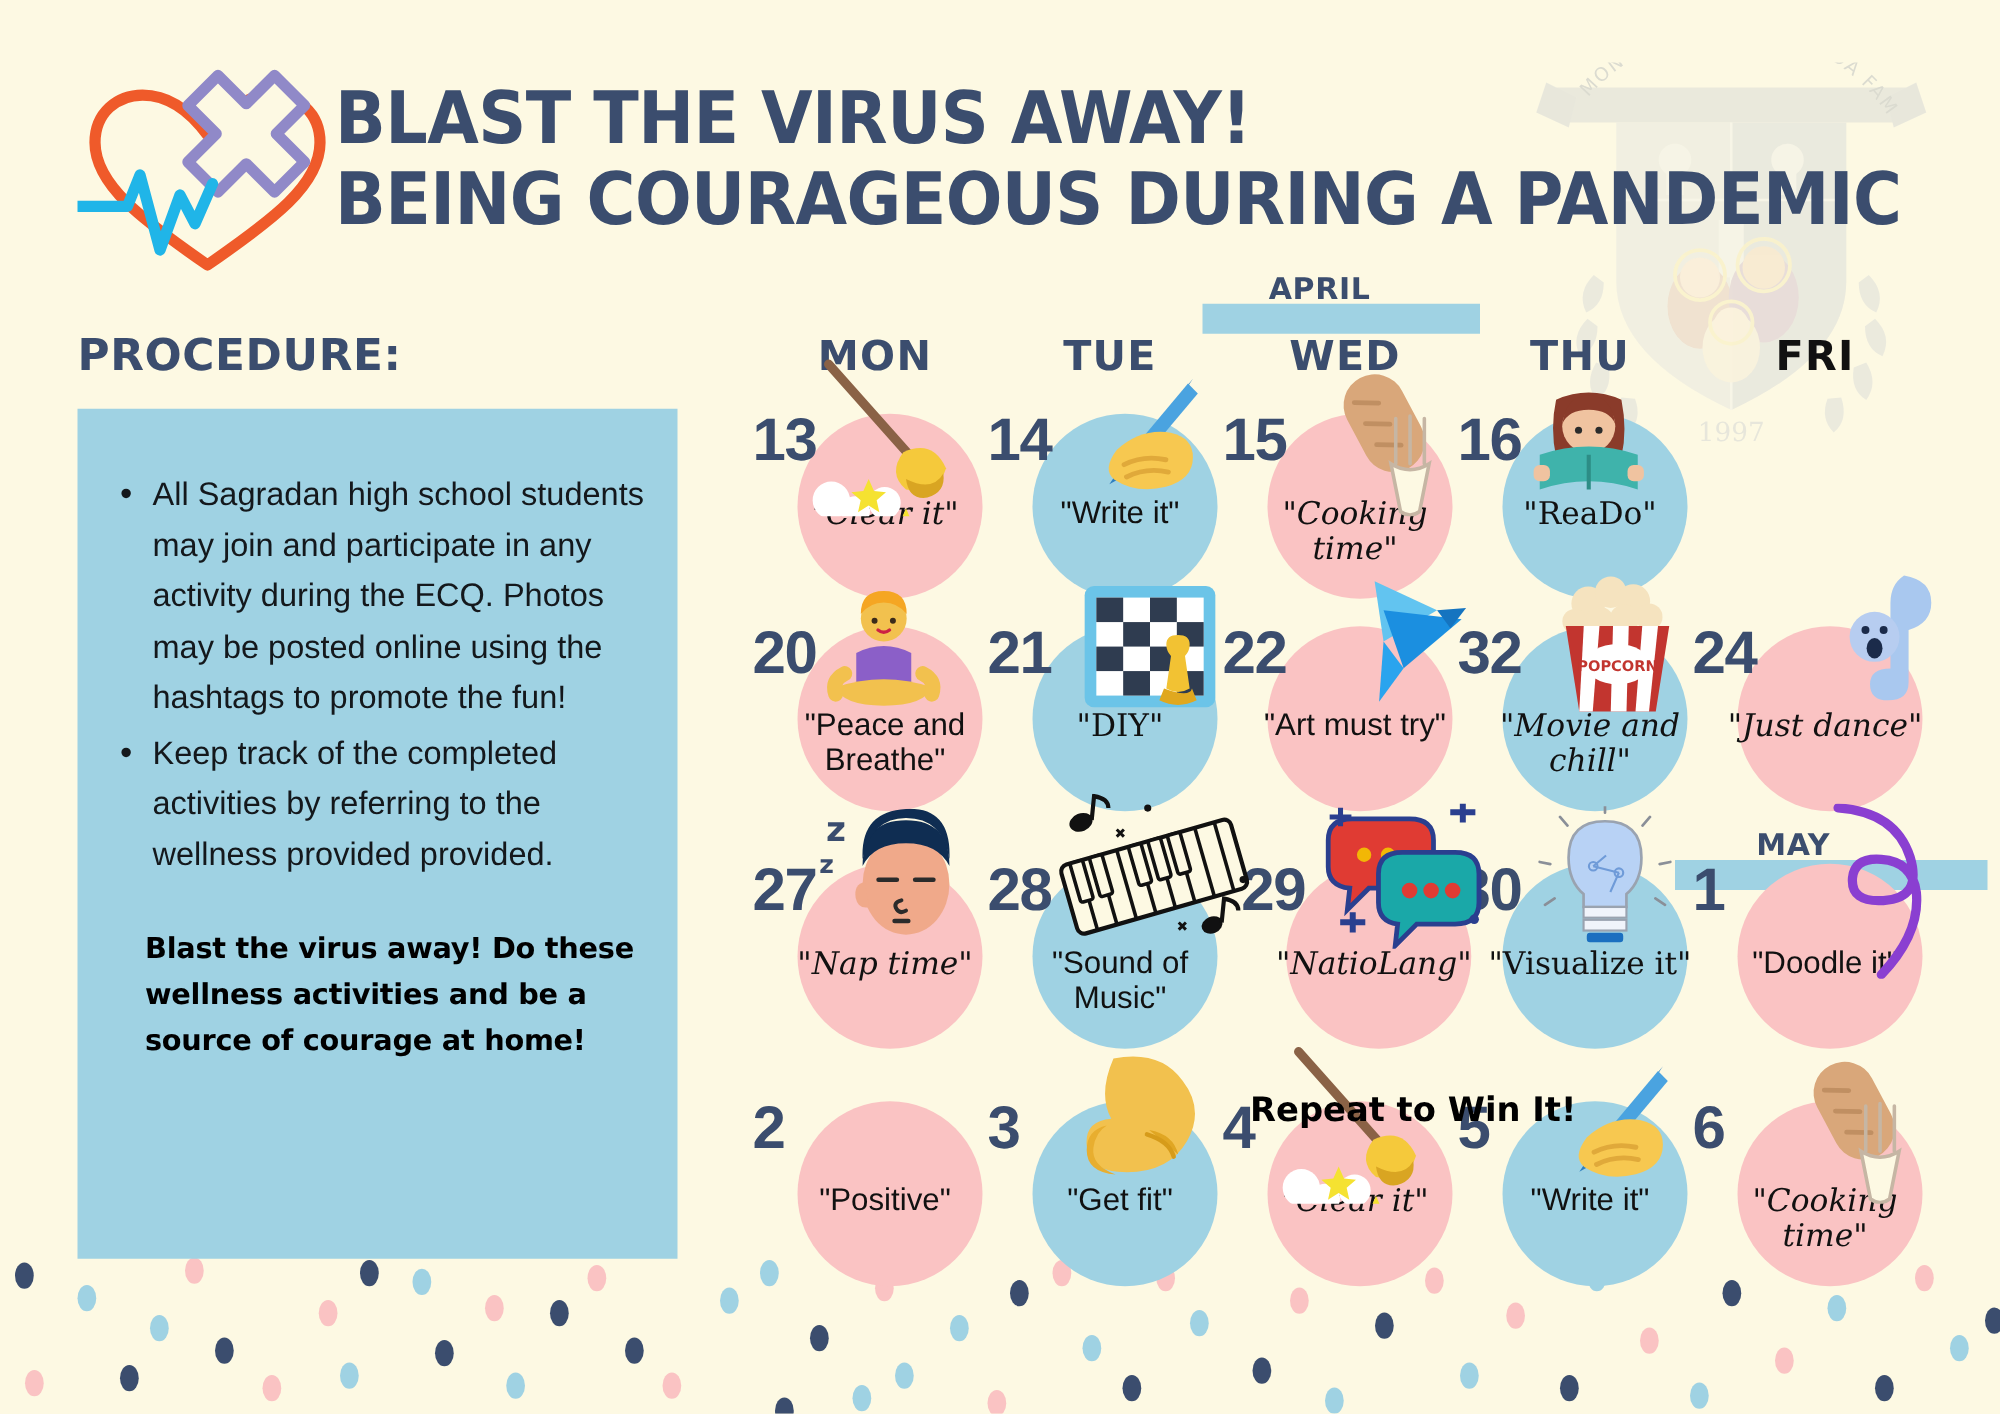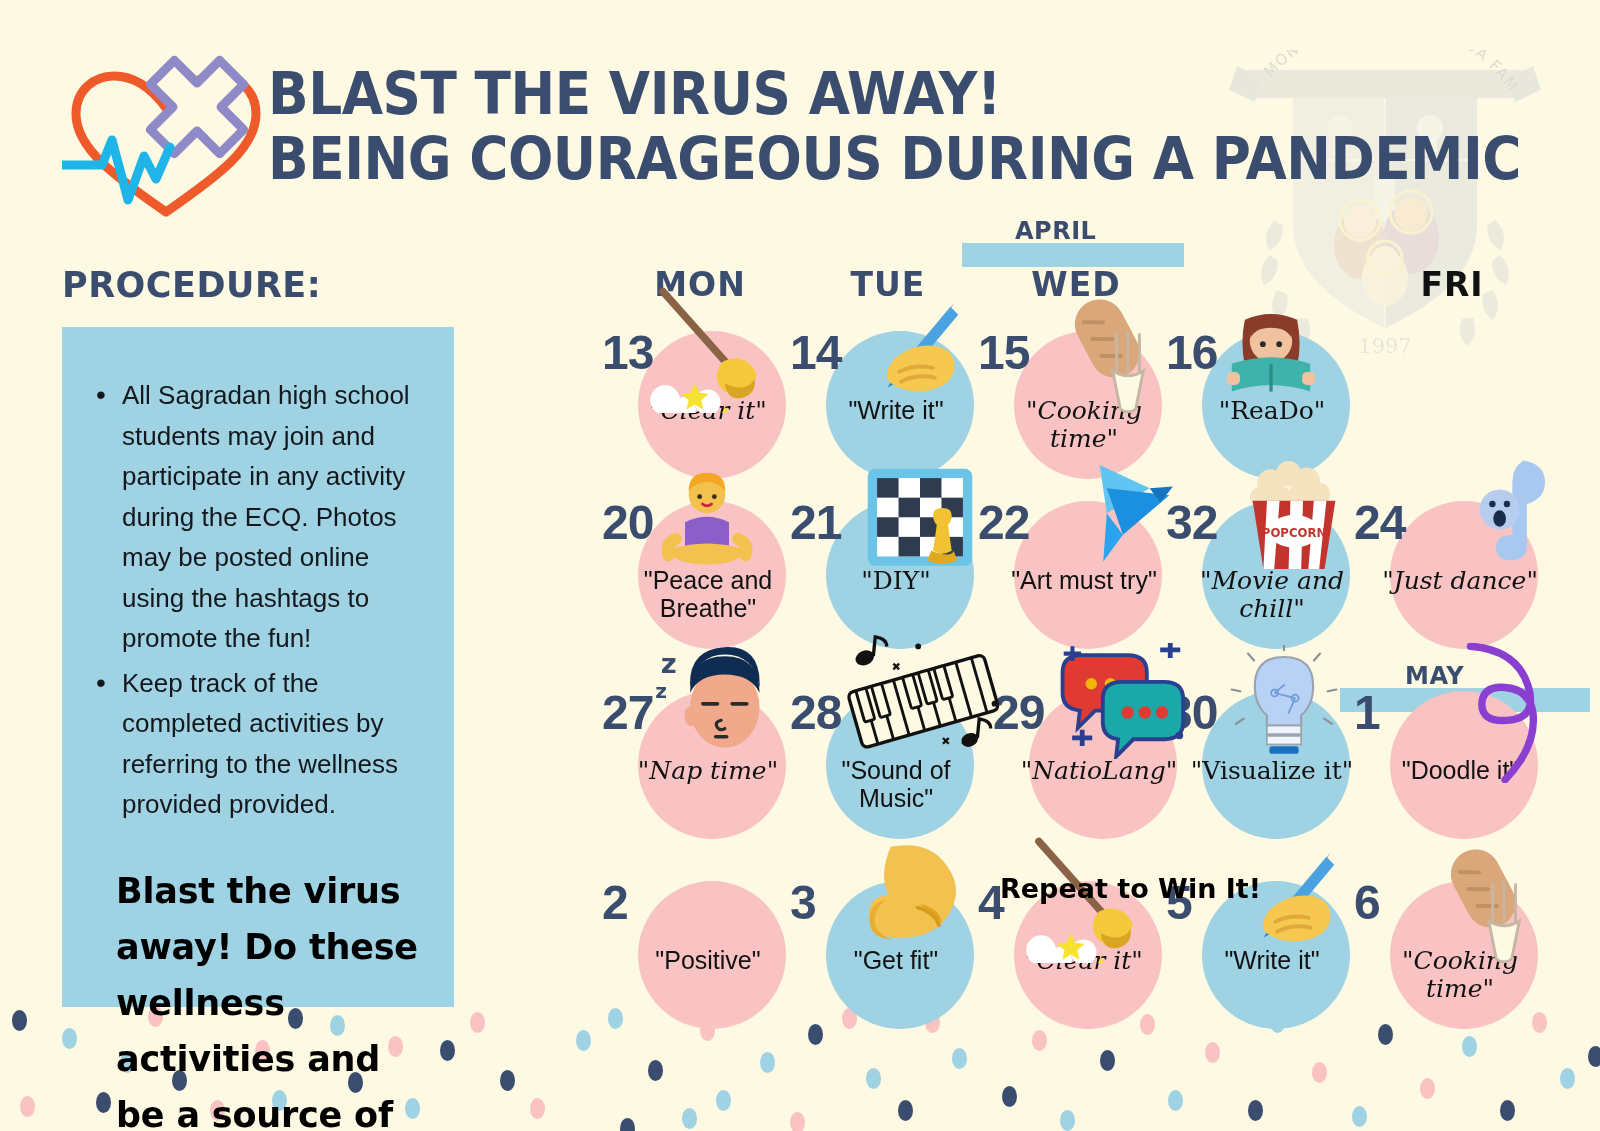--- a/index.html
+++ b/index.html
@@ -42,38 +42,38 @@
   #title-block .tl { display: block; white-space: nowrap; }
 
   
   #procedure-heading {
     position: absolute; left: 62px; top: 265px; z-index: 4;
     color: #3b4d6e; font-size: 35px; font-weight: bold;
     font-family: "DejaVu Sans", sans-serif; letter-spacing: .5px;
   }
   #procedure-panel {
     position: absolute; left: 62px; top: 327px;
-    width: 392px; height: 680px;
+    width: 480px; height: 680px;
     background: #9fd2e3; z-index: 2;
     padding: 48px 26px 20px 26px;
   }
   #procedure-list { list-style: none; }
   #procedure-list li {
     position: relative;
     color: #14181c; font-size: 26px; line-height: 1.56;
     padding-left: 34px; margin-bottom: 4px;
     font-family: "Liberation Sans", sans-serif;
   }
   #procedure-list li::before {
     content: "\2022"; position: absolute; left: 8px; top: -2px;
     font-size: 28px; color: #14181c;
   }
   #closing-note {
     margin-top: 38px; padding-left: 28px;
-    color: #000; font-size: 35px; line-height: 1.6;
+    color: #000; font-size: 23px; line-height: 1.6;
     font-weight: bold; font-family: "DejaVu Sans", sans-serif;
     letter-spacing: -0.2px;
   }
 
   
   #calendar { position: absolute; left: 600px; top: 225px; width: 990px; z-index: 3; }
   .month-banner {
     position: absolute; height: 24px; background: #9fd2e3; z-index: 1;
   }
   .month-label {
@@ -251,20 +251,21 @@
     <div class="month-banner" style="left:362px; top:18px; width:222px;"></div>
     <div class="month-label" style="left:415px; top:-8px;">APRIL</div>
 
     <div class="month-banner" style="left:740px; top:463px; width:250px;"></div>
     <div class="month-label" style="left:805px; top:437px;">MAY</div>
 
     <div class="dow-row">
       <div class="dow" style="left:5px;">MON</div>
       <div class="dow" style="left:193px;">TUE</div>
       <div class="dow" style="left:381px;">WED</div>
+      <div class="dow" style="left:569px;">THU</div>
       <div class="dow fri" style="left:757px;">FRI</div>
     </div>
 
     <div class="week" id="week0" style="top:88px;">
         <div class="cell" style="left: 0px;">
           <div class="bubble pink"></div>
           <div class="cell-icon" style="left: 48px; top: -28px; width: 128px; height: 128px;"><svg viewBox="0 0 120 120" width="100%" height="100%">
               <path d="M14 6 L78 78" stroke="#8a6246" stroke-width="7" stroke-linecap="round" fill="none"></path>
               <path d="M70 72 q22 -10 32 12 q-6 20 -30 16 q-14 -12 -2 -28 Z" fill="#f5c93b"></path>
               <path d="M72 92 q20 10 28 -4 q2 14 -12 18 q-14 2 -16 -14 Z" fill="#d9a522"></path>

